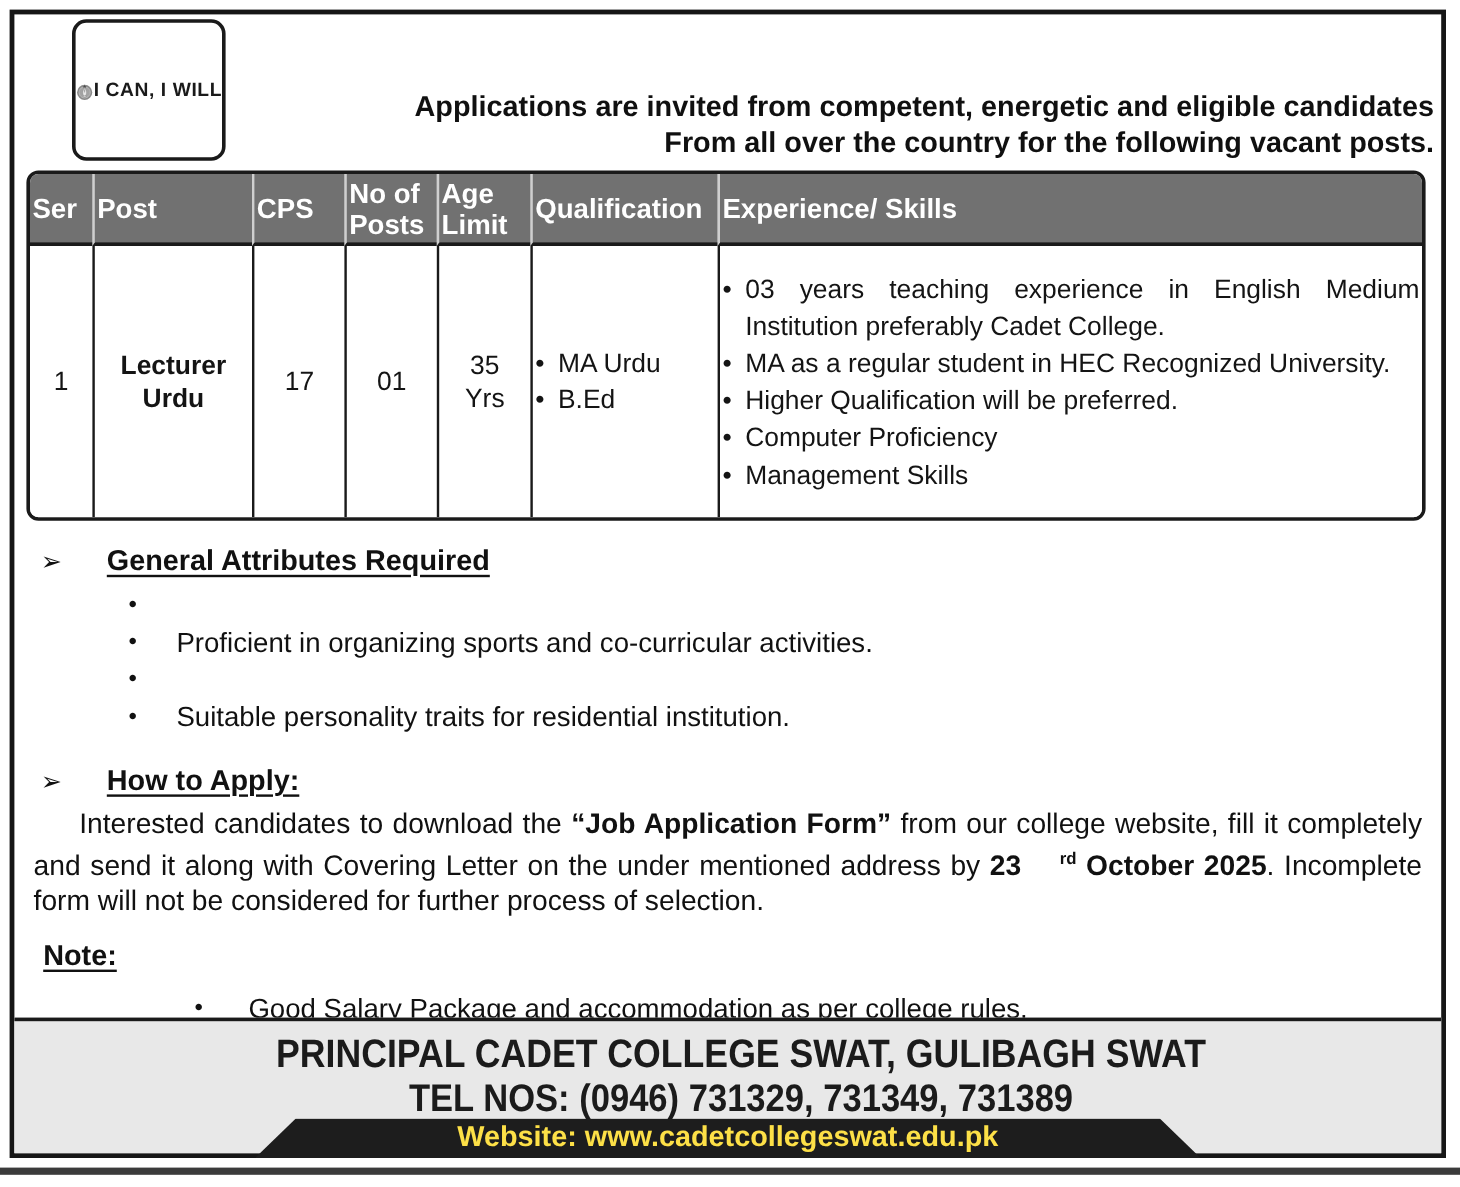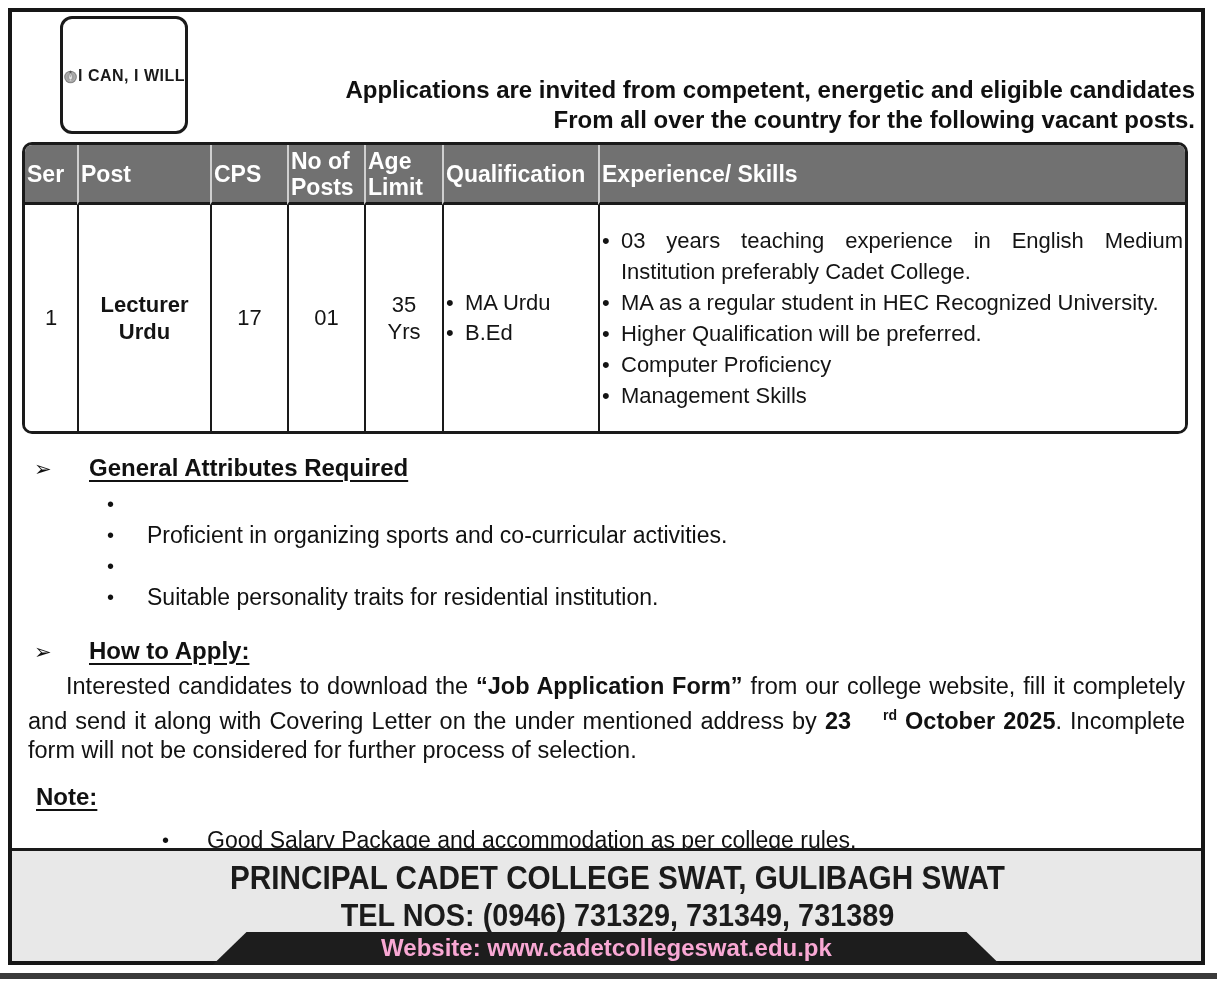--- a/index.html
+++ b/index.html
@@ -128,21 +128,21 @@
     transform: scaleX(0.9); transform-origin: center;
     white-space: nowrap;
   }
   .f-line1 { margin-top: 8px; font-size: 33px; line-height: 38px; }
   .f-line2 { font-size: 32px; line-height: 36px; }
   .website-band {
     position: absolute; left: 50%; transform: translateX(-50%);
     bottom: -4px; width: 788px; height: 33px;
     background: #1d1d1d;
     clip-path: polygon(34px 0, calc(100% - 34px) 0, 100% 100%, 0 100%);
-    color: #f9a8d4; font-size: 24px; font-weight: bold;
+    color: #fde047; font-size: 24px; font-weight: bold;
     line-height: 32px; text-align: center;
   }
 
   
   .bottom-rule {
     position: absolute; left: 0; top: 973px;
     width: 1217px; height: 6px; background: #3b3b3b;
   }
 </style>
 </head>

